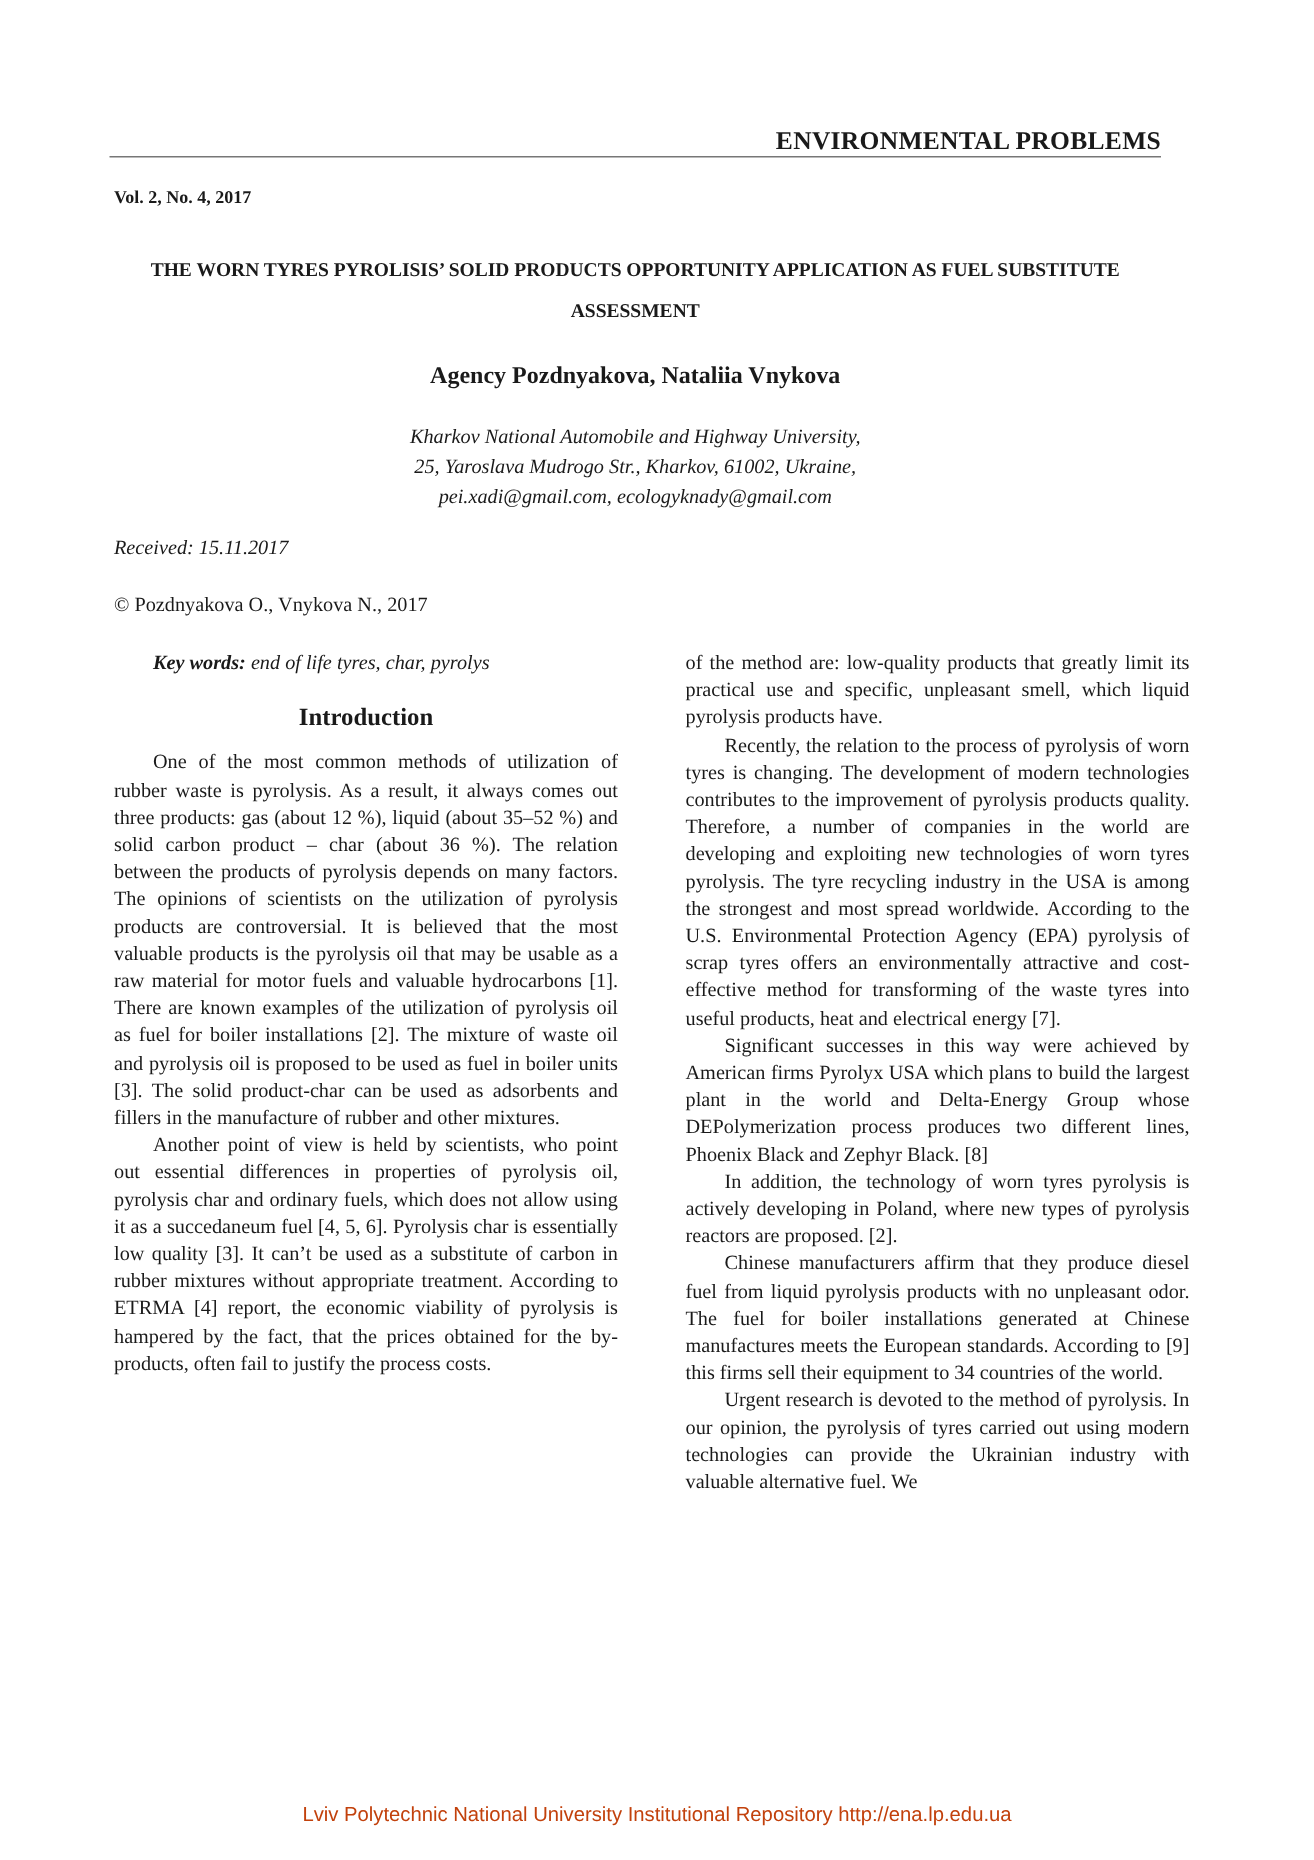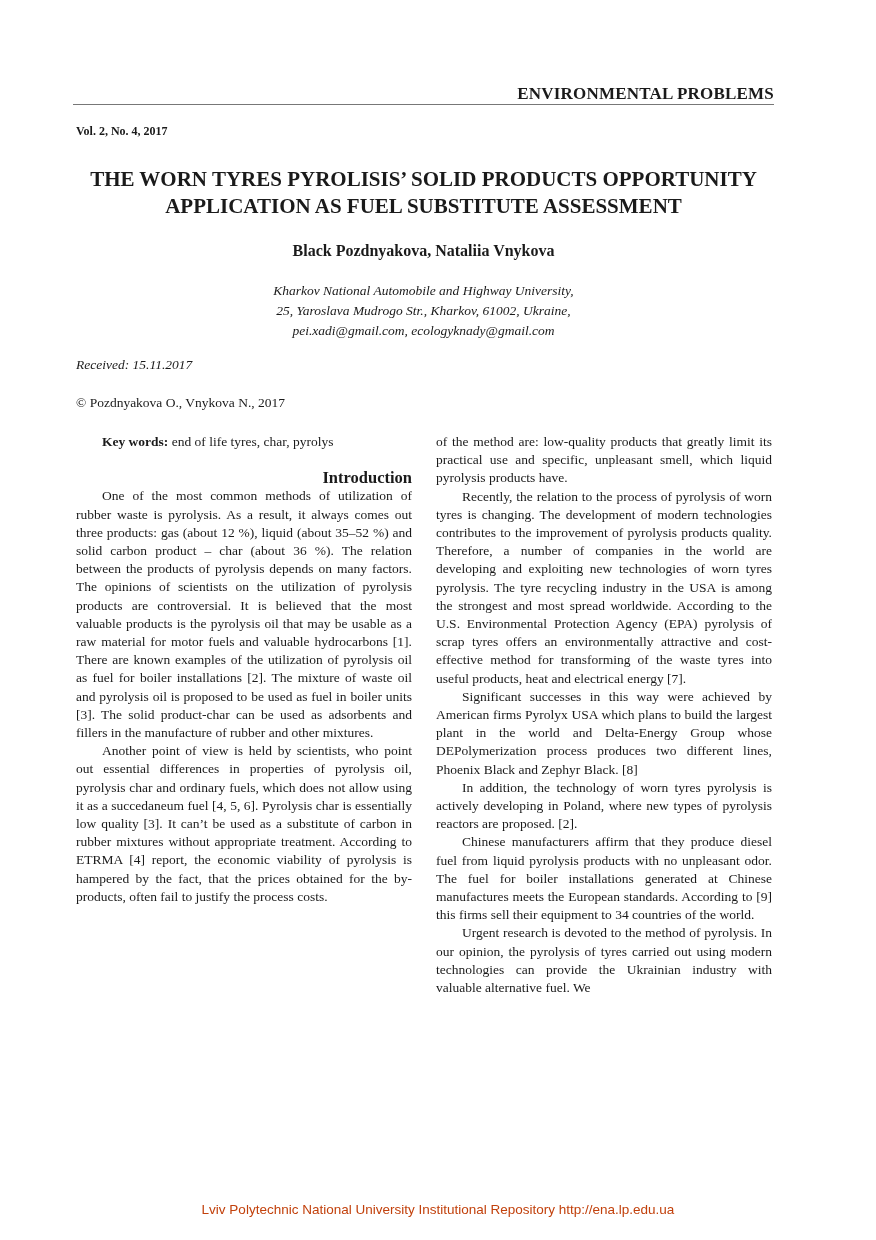--- a/index.html
+++ b/index.html
@@ -4,50 +4,50 @@
 <style>
   html, body { margin: 0; padding: 0; background: #ffffff; }
   body { width: 876px; height: 1240px; position: relative; overflow: hidden;
          font-family: "Liberation Serif", "DejaVu Serif", serif; color: #1a1a1a; }
   .journal-header { position: absolute; left: 73px; top: 84px; width: 701px; text-align: right;
          font-weight: bold; font-size: 17px; letter-spacing: 0.2px; }
   .header-rule { position: absolute; left: 73px; top: 104px; width: 701px; height: 0;
          border-top: 1.5px solid #777; }
   .vol { position: absolute; left: 76px; top: 124px; font-weight: bold; font-size: 12px; }
   .title { position: absolute; left: 73px; top: 166px; width: 701px; text-align: center;
-         font-weight: bold; font-size: 21px; line-height: 27px; }
+         font-weight: bold; font-size: 13px; line-height: 27px; }
   .authors { position: absolute; left: 73px; top: 242px; width: 701px; text-align: center;
          font-weight: bold; font-size: 16px; }
   .affil { position: absolute; left: 73px; top: 281px; width: 701px; text-align: center;
          font-style: italic; font-size: 13.5px; line-height: 20px; }
   .received { position: absolute; left: 76px; top: 357px; font-style: italic; font-size: 13.5px; }
   .copyright { position: absolute; left: 76px; top: 395px; font-size: 13.5px; }
   .col { position: absolute; width: 336px; font-size: 13.5px; line-height: 18.2px;
          text-align: justify; hyphens: none; }
   .col-left { left: 76px; top: 433px; }
-  .col-right { left: 436px; top: 433px; }
+  .col-right { left: 457px; top: 433px; }
   .col p { margin: 0; }
   .indent { text-indent: 26px; }
   .abstract-p { margin-bottom: 18px !important; }
-  .keywords { margin-bottom: 18px !important; }
-  .section-h { font-weight: bold; font-size: 16.5px; margin: 0 0 0 0; text-align: right; }
+  .keywords { margin-bottom: 18px !important; font-style: italic; }
+  .section-h { font-weight: bold; font-size: 16.5px; margin: 0 0 12px 0; text-align: center; }
   .section-h2 { font-weight: bold; font-size: 13.5px; margin: 18px 0 14px 0; text-align: left; }
   b { font-weight: bold; }
   .footer { position: absolute; left: 0; top: 1202px; width: 876px; text-align: center;
          font-family: "Liberation Sans", "DejaVu Sans", sans-serif; font-size: 13.5px; color: #c2410c; }
 </style>
 </head>
 <body>
 
 <div class="journal-header">ENVIRONMENTAL PROBLEMS</div>
 <div class="header-rule"></div>
 <div class="vol">Vol. 2, No. 4, 2017</div>
 
 <div class="title">THE WORN TYRES PYROLISIS’ SOLID PRODUCTS OPPORTUNITY APPLICATION AS FUEL SUBSTITUTE ASSESSMENT</div>
-<div class="authors">Black Pozdnyakova, Nataliia Vnykova</div>
+<div class="authors">Agency Pozdnyakova, Nataliia Vnykova</div>
 
 <div class="affil">
   <div>Kharkov National Automobile and Highway University,</div>
   <div>25, Yaroslava Mudrogo Str., Kharkov, 61002, Ukraine,</div>
   <div>pei.xadi@gmail.com, ecologyknady@gmail.com</div>
 </div>
 
 <div class="received">Received: 15.11.2017</div>
 <div class="copyright">© Pozdnyakova O., Vnykova N., 2017</div>
 

